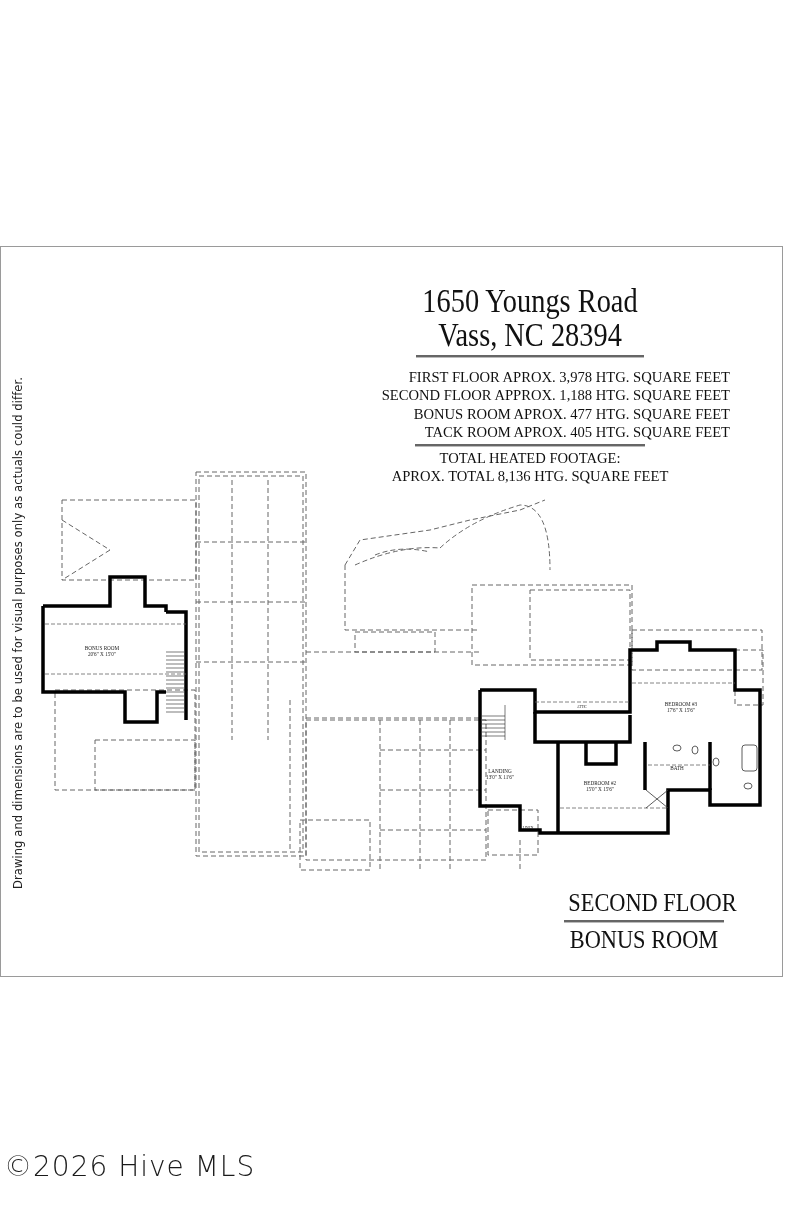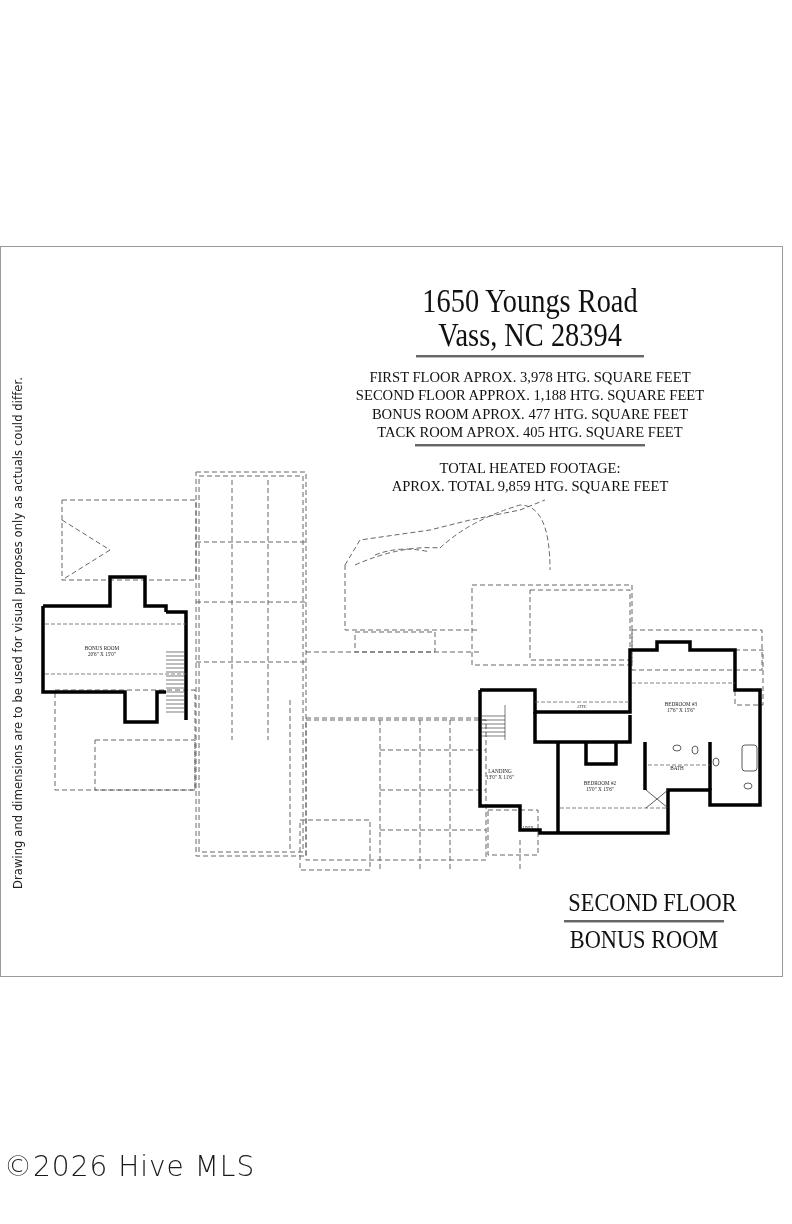--- a/index.html
+++ b/index.html
@@ -3,21 +3,21 @@
 <meta charset="utf-8">
 <style>
   html, body { margin:0; padding:0; background:#ffffff; }
   body { width:792px; height:1224px; position:relative; overflow:hidden; font-family:"Liberation Serif", serif; color:#111; }
   .frame { position:absolute; left:0; top:246px; width:783px; height:731px; border:1px solid #9a9a9a; box-sizing:border-box; background:#fff; }
   .disclaimer { position:absolute; left:8px; top:352px; width:20px; height:562px; }
   .disclaimer span { position:absolute; left:50%; top:50%; transform:translate(-50%,-50%) rotate(-90deg); white-space:nowrap; font-family:"DejaVu Sans", sans-serif; font-size:11.5px; color:#222; letter-spacing:0.1px; }
   .title-block { position:absolute; left:330px; top:284px; width:400px; text-align:center; }
   .title-line { font-size:33px; line-height:34px; transform:scaleX(0.86); transform-origin:center; color:#111; }
   .rule { height:2px; background:#666; border-bottom:1px solid #bbb; margin:0 auto; }
-  .sf-list { margin-top:10px; }
+  .sf-list { margin-top:10px;text-align:right; }
   .sf-line { font-size:14.6px; line-height:18.4px; white-space:nowrap; color:#111; }
   .total-line { font-size:14.6px; line-height:18.4px; white-space:nowrap; color:#111; }
   .floor-label { position:absolute; left:556px; top:888px; width:176px; text-align:center; }
   .floor-label .fl { font-size:26px; line-height:30px; transform:scaleX(0.86); white-space:nowrap; }
   .watermark { position:absolute; left:4px; top:1150px; font-family:"DejaVu Sans", sans-serif; font-weight:200; font-size:28px; color:#1a1a1a; letter-spacing:1px; }
   svg.plan { position:absolute; left:0; top:0; }
   .rl { font-family:"Liberation Serif", serif; font-size:5.2px; fill:#222; text-anchor:middle; }
 </style>
 </head>
 <body>
@@ -32,22 +32,22 @@
   <div class="title-line">1650 Youngs Road</div>
   <div class="title-line">Vass, NC 28394</div>
   <div class="rule" style="width:228px;margin-top:3px;"></div>
   <div class="sf-list">
     <div class="sf-line">FIRST FLOOR APROX. 3,978 HTG. SQUARE FEET</div>
     <div class="sf-line">SECOND FLOOR APPROX. 1,188 HTG. SQUARE FEET</div>
     <div class="sf-line">BONUS ROOM APROX. 477 HTG. SQUARE FEET</div>
     <div class="sf-line">TACK ROOM APROX. 405 HTG. SQUARE FEET</div>
   </div>
   <div class="rule" style="width:230px;margin-top:2px;"></div>
-  <div class="total-line" style="margin-top:12px;">TOTAL HEATED FOOTAGE:</div>
-  <div class="total-line">APROX. TOTAL 9,859 HTG. SQUARE FEET</div>
+  <div class="total-line" style="margin-top:2px;">TOTAL HEATED FOOTAGE:</div>
+  <div class="total-line">APROX. TOTAL 8,136 HTG. SQUARE FEET</div>
 </div>
 
 <svg class="plan" width="792" height="1224" viewBox="0 0 792 1224">
 
   <g fill="none" stroke="#666" stroke-width="1" stroke-dasharray="5,3">
     <rect x="196" y="472" width="110" height="384"></rect>
     <rect x="199" y="476" width="104" height="376"></rect>
     <line x1="196" y1="542" x2="306" y2="542"></line>
     <line x1="196" y1="602" x2="306" y2="602"></line>
     <line x1="196" y1="662" x2="306" y2="662"></line>

